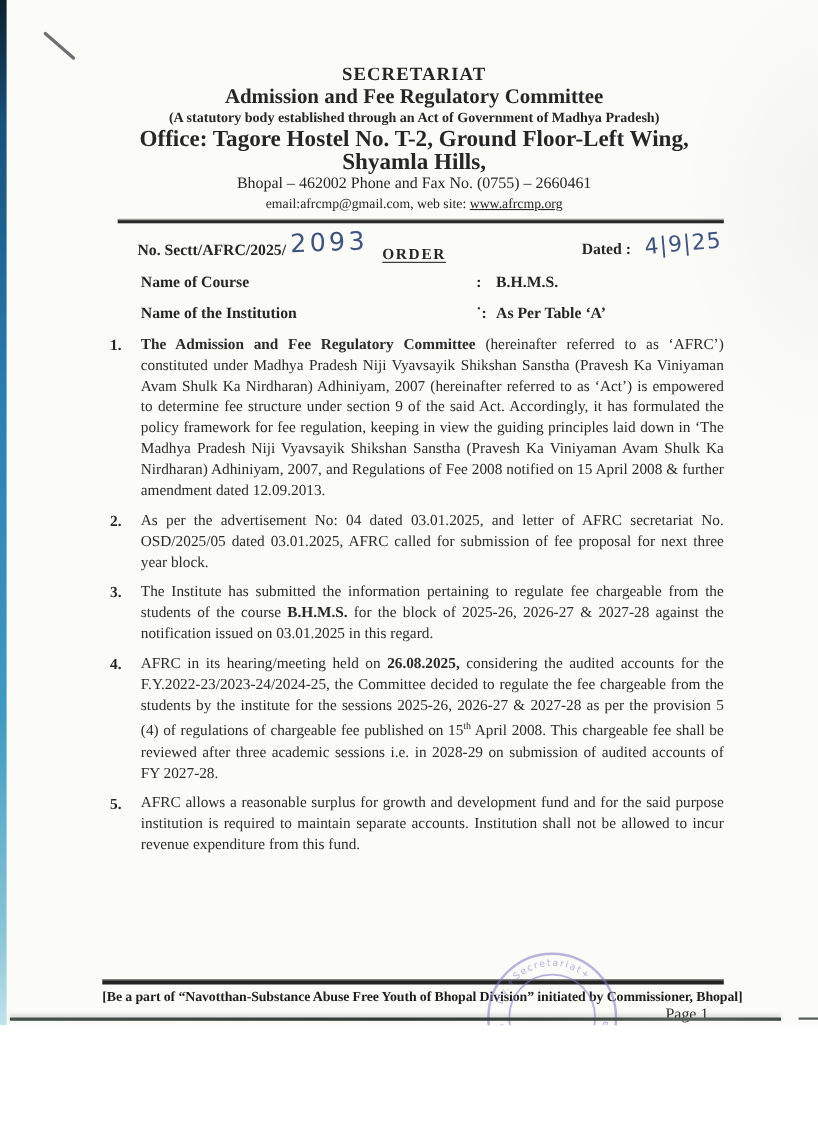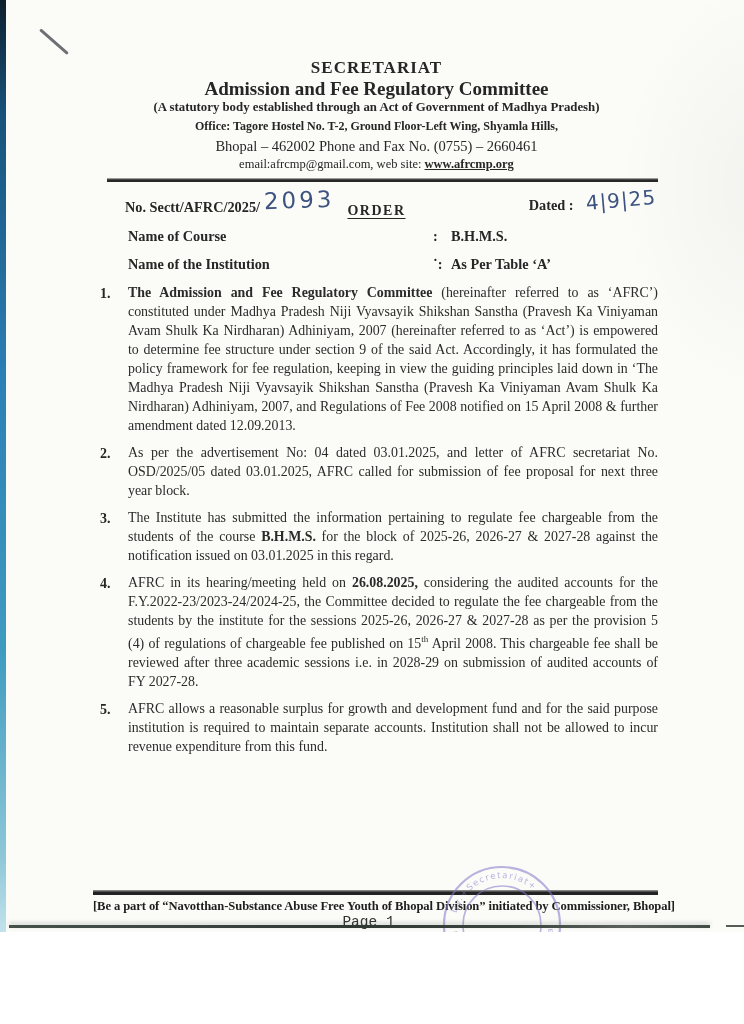--- a/index.html
+++ b/index.html
@@ -27,24 +27,24 @@
     box-shadow:0 -2px 4px rgba(60,70,65,.25); }
   .bottom-edge-tail { position:absolute; right:0; bottom:5px; width:18px; height:2px; background:#555c58; }
 
   
   .content { position:relative; padding:57px 86px 0 95px; }
 
   .doc-header { text-align:center; }
   .h-line1 { font-size:17px; font-weight:bold; letter-spacing:1px; line-height:21px; }
   .h-line2 { font-size:19px; font-weight:bold; line-height:21px; }
   .h-line3 { font-size:12.8px; font-weight:bold; line-height:17px; }
-  .h-line4 { font-size:12px; font-weight:bold; line-height:21px; }
+  .h-line4 { font-size:21px; font-weight:bold; line-height:21px; }
   .h-line5 { font-size:14.5px; line-height:19px; }
   .h-line6 { font-size:12.5px; line-height:17px; }
-  .h-line6 .site { font-weight:bold; text-decoration:underline;margin-top:40px; }
+  .h-line6 .site { font-weight:normal; text-decoration:underline;margin-top:40px; }
 
   .header-rule { height:4px; background:#282828; margin:5px 0 0 12px;
     box-shadow:inset 0 1.3px 0 rgba(251,251,248,.55); }
 
   .ref-row { display:flex; justify-content:space-between; align-items:flex-start;
     margin-top:9px; padding-left:30px; height:24px; }
   .ref-label, .dated-label { font-size:14.3px; font-weight:bold; }
   .handwriting { font-family:"DejaVu Sans", sans-serif; color:#3d5380; display:inline-block; }
   .hw-number { font-size:23px; letter-spacing:3px; transform:rotate(-2deg) translateY(-4px); }
   .hw-date { font-size:20px; letter-spacing:1px; transform:rotate(-5deg) translateY(-3px); margin-left:8px; }
@@ -67,21 +67,21 @@
   .para { display:flex; margin-top:8px; }
   .para-num { flex:0 0 33px; padding-left:5px; font-weight:bold; font-size:14px; line-height:22.4px; }
   .para-text { flex:1; text-align:justify; font-size:13.9px; line-height:19px; color:#2b2b2b; }
   .para-text sup { font-size:9px; }
 
   
   .footer { position:absolute; left:93px; right:86px; top:890px; }
   .footer-rule { height:4.5px; background:#222;
     box-shadow:inset 0 1.4px 0 rgba(251,251,248,.45); }
   .footer-notice { margin-top:4px; font-size:12.6px; font-weight:bold; letter-spacing:-.1px; color:#1e1e1e; white-space:nowrap; }
-  .page-number { text-align:center; padding-right:14px; font-size:14.5px; color:#333;font-family:Liberation Mono, monospace; }
+  .page-number { text-align:right; padding-right:14px; font-size:14.5px; color:#333; }
 
   .stamp { position:absolute; left:436px; top:857px; width:132px; height:136px; opacity:.55; }
 </style>
 </head>
 <body>
 
 <div class="scan">
 
   <div class="edge-left"></div>
   <div class="pen-mark"></div>

